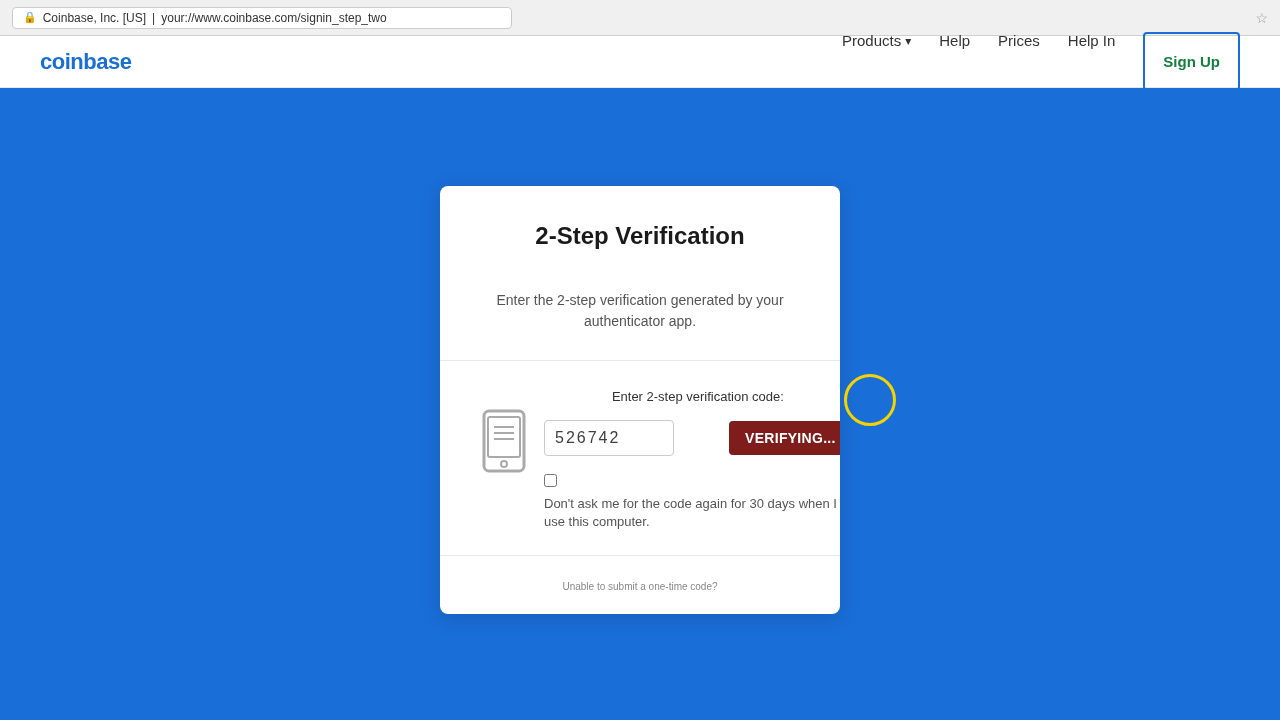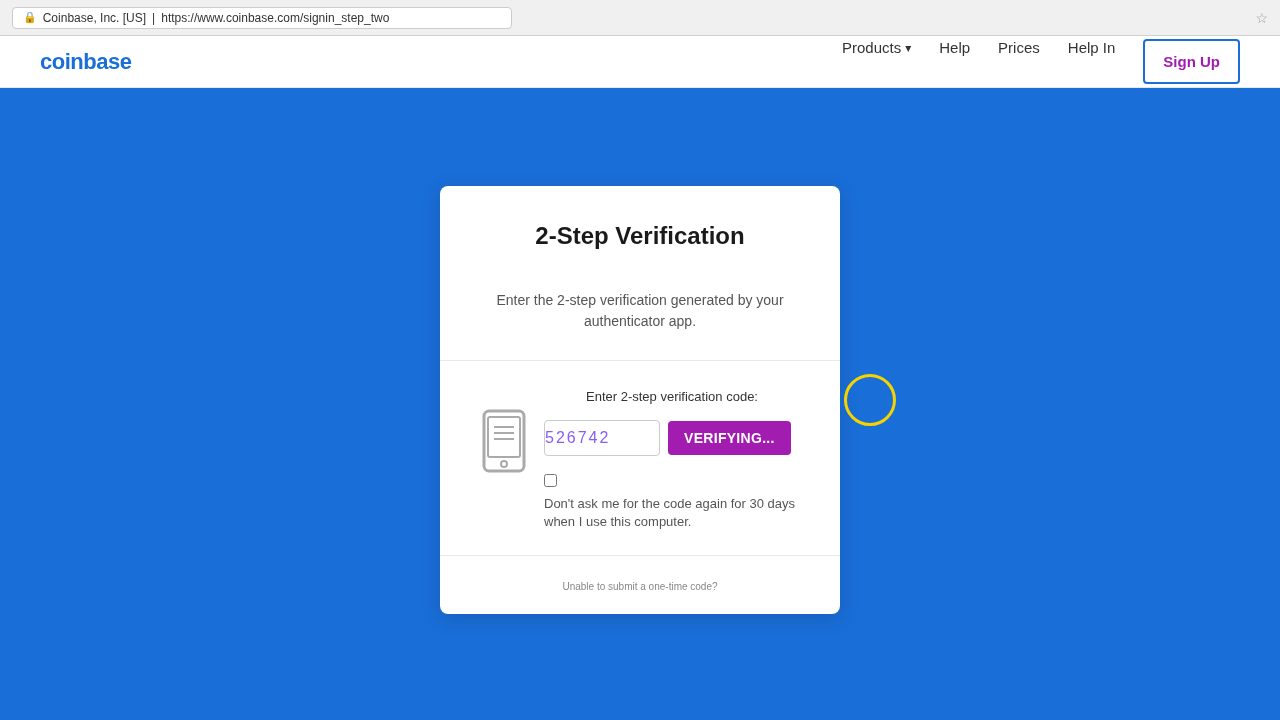--- a/index.html
+++ b/index.html
@@ -85,23 +85,23 @@
       gap: 4px;
     }
 
     .nav-link-products::after {
       content: '▾';
       font-size: 12px;
     }
 
     .nav-btn-signup {
       border: 2px solid #1a6ed8;
-      color: #a21caf;
+      color: #15803d;
       background: transparent;
-      padding: 12px 18px;
+      padding: 19px 18px;
       border-radius: 4px;
       font-size: 15px;
       font-weight: 600;
       cursor: pointer;
     }
 
     
     .main-content {
       background: #1a6ed8;
       min-height: calc(720px - 36px - 60px);
@@ -175,37 +175,38 @@
 
     .input-row {
       display: flex;
       gap: 8px;
       align-items: center;
     }
 
     .code-input {
       border: 1px solid #ccc;
       border-radius: 4px;
-      padding: 8px 0;
+      padding: 8px 10px;
       font-size: 16px;
       letter-spacing: 2px;
-      width: 116px;
-      color: #8b5cf6;
+      width: 130px;
+      color: #404040;
     }
 
     .verify-btn {
-      background: #a21caf;
+      background: #7f1d1d;
       color: white;
       border: none;
       border-radius: 4px;
       padding: 9px 16px;
       font-size: 14px;
       font-weight: 600;
       cursor: pointer;
       letter-spacing: 0.3px;
+      margin-left: 47px;
     }
 
     .remember-row {
       display: flex;
       align-items: flex-start;
       gap: 8px;
       margin-top: 16px;
       flex-direction: column;
     }
 
@@ -246,21 +247,21 @@
     }
   </style>
 </head>
 <body>
 
 <div class="browser-bar">
   <div class="browser-lock">
     <span class="lock-icon">🔒</span>
     <span>Coinbase, Inc. [US]</span>
     <span> | </span>
-    <span>https://www.coinbase.com/signin_step_two</span>
+    <span>your://www.coinbase.com/signin_step_two</span>
   </div>
   <span class="star-icon">☆</span>
 </div>
 
 <nav>
   <div class="logo">coinbase</div>
   <div class="nav-links">
     <a class="nav-link nav-link-products">Products</a>
     <a class="nav-link">Help</a>
     <a class="nav-link">Prices</a>

